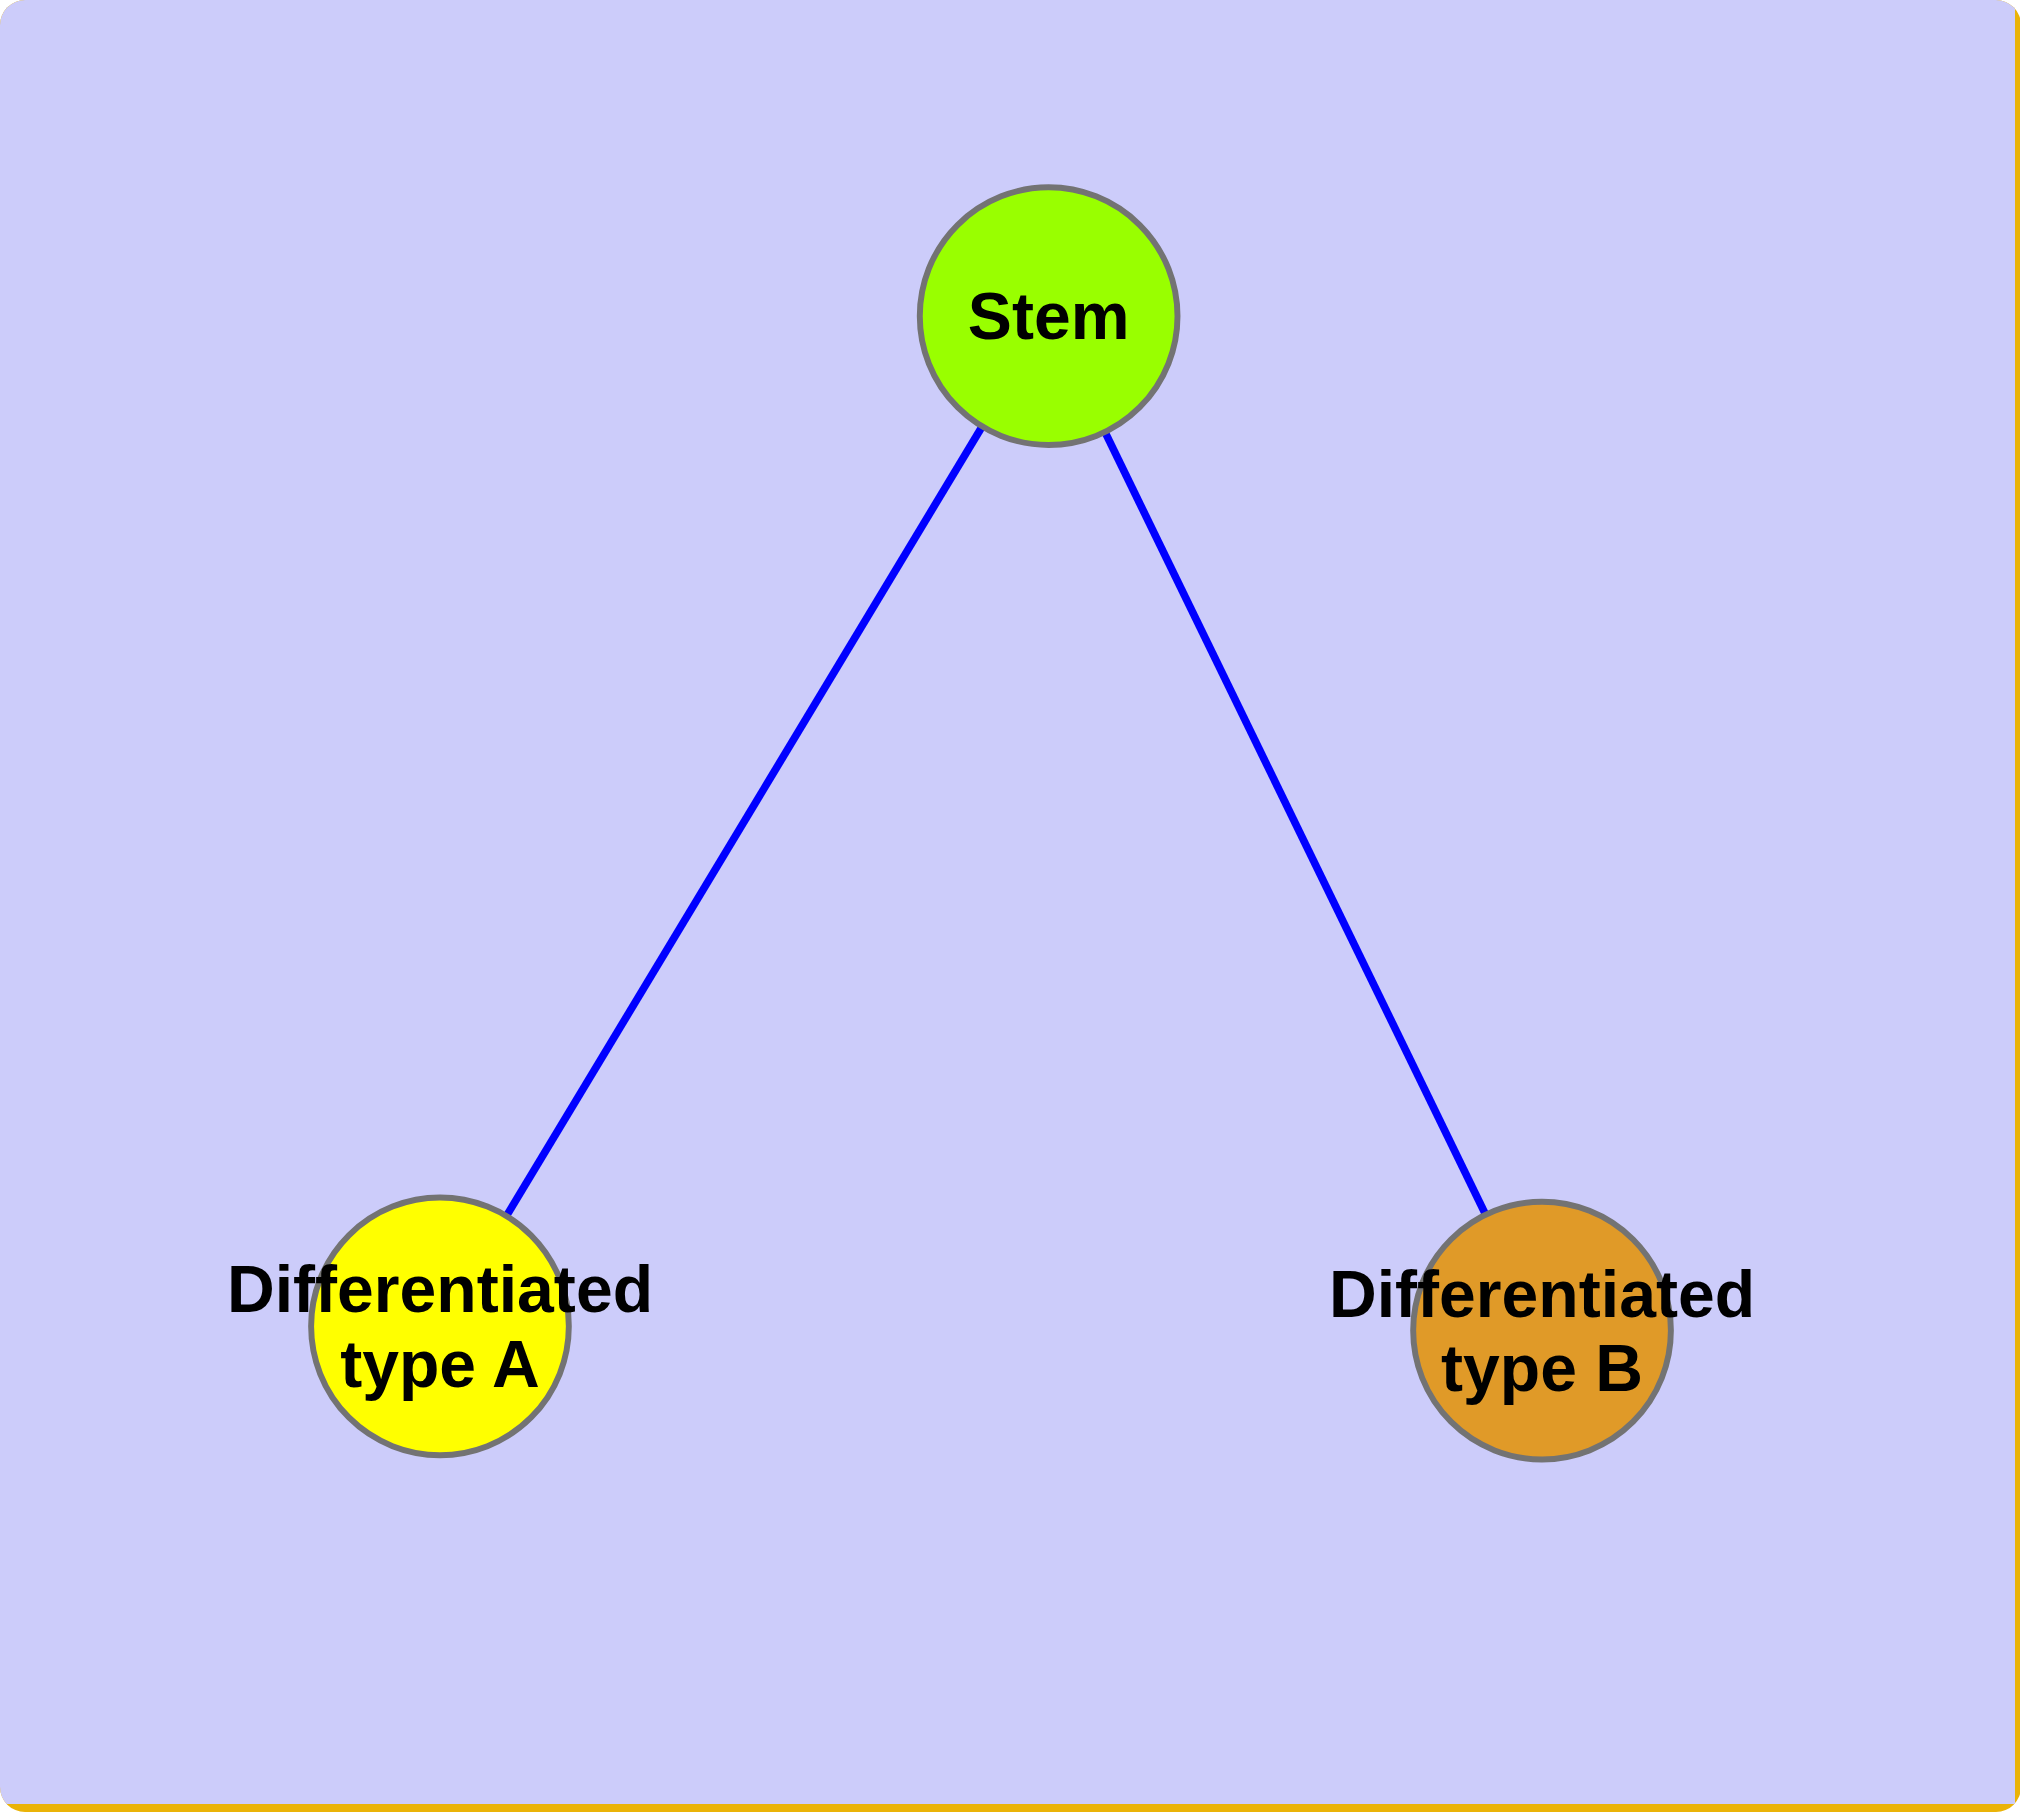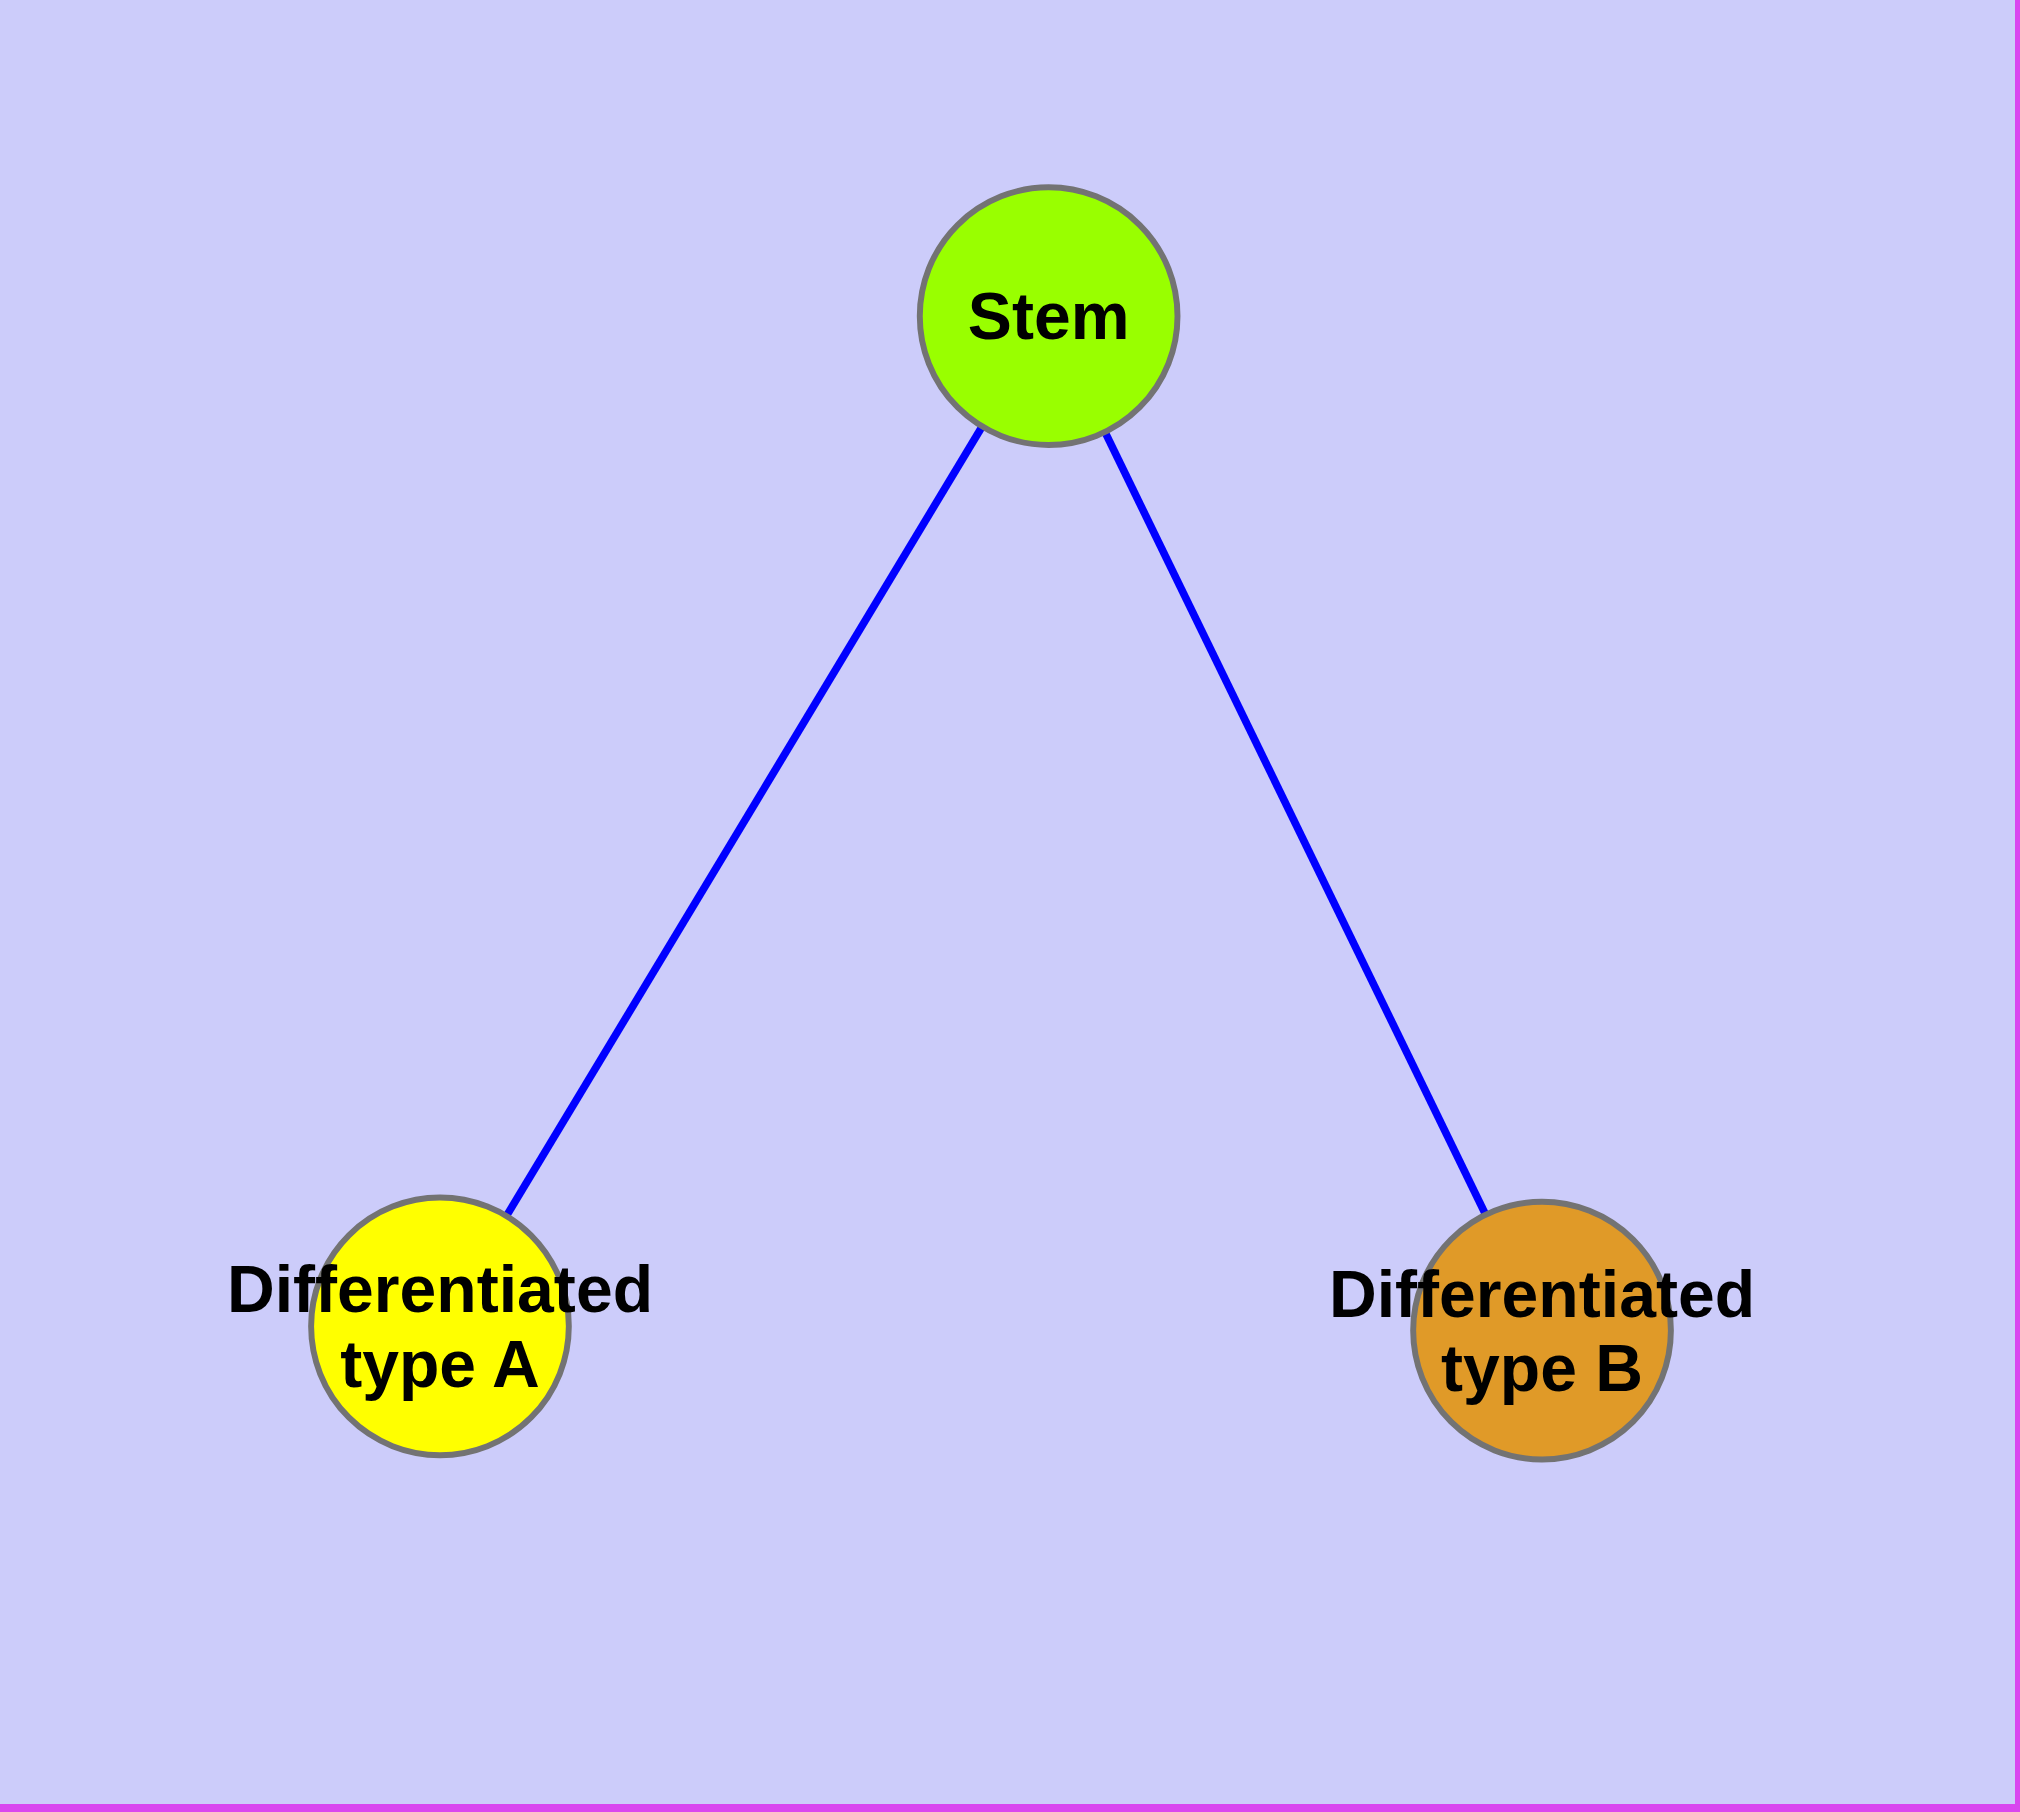--- a/index.html
+++ b/index.html
@@ -4,23 +4,24 @@
 <style>
   html, body {
     margin: 0;
     padding: 0;
     background: #ffffff;
   }
   #canvas {
     position: relative;
     width: 2021px;
     height: 1812px;
-    background: #d946ef;
+    background: #eab308;
     overflow: hidden;
     font-family: "Liberation Sans", sans-serif;
+    border-radius: 25px;
   }
   #plot-area {
     position: absolute;
     left: 0;
     top: 0;
     width: 2015px;
     height: 1804px;
     background: #ccccfa;
   }
   #graph-svg {

